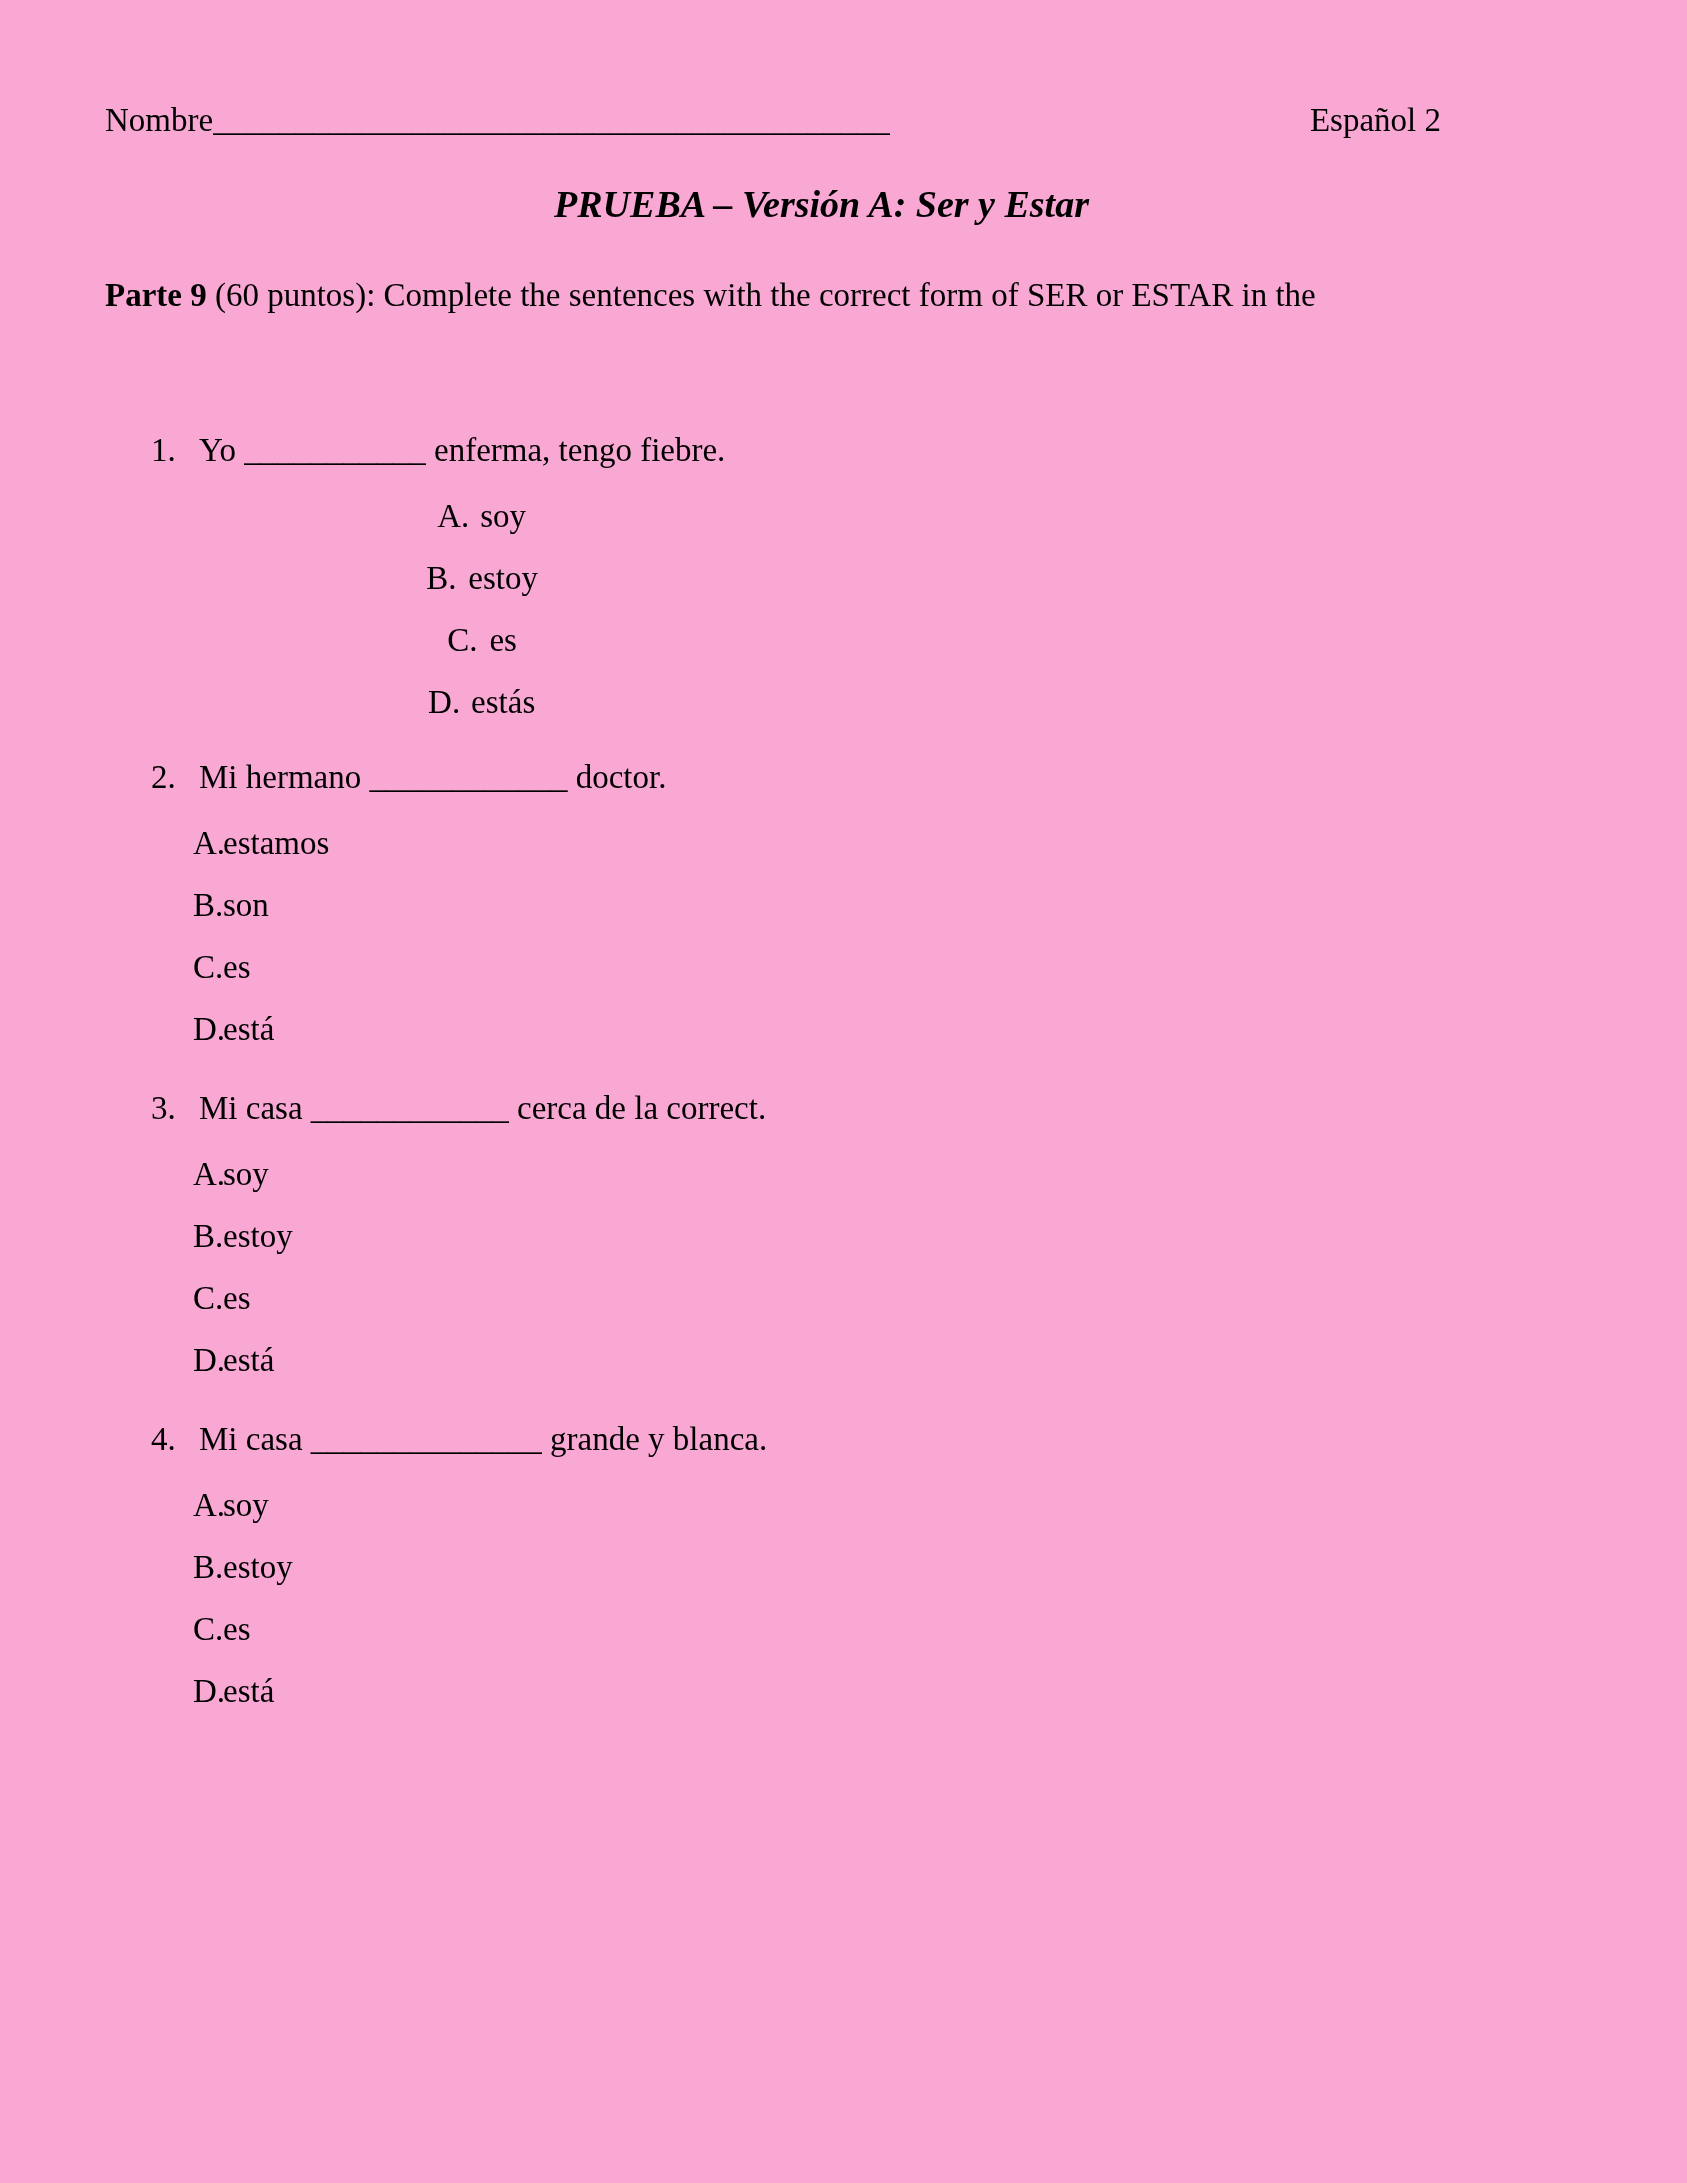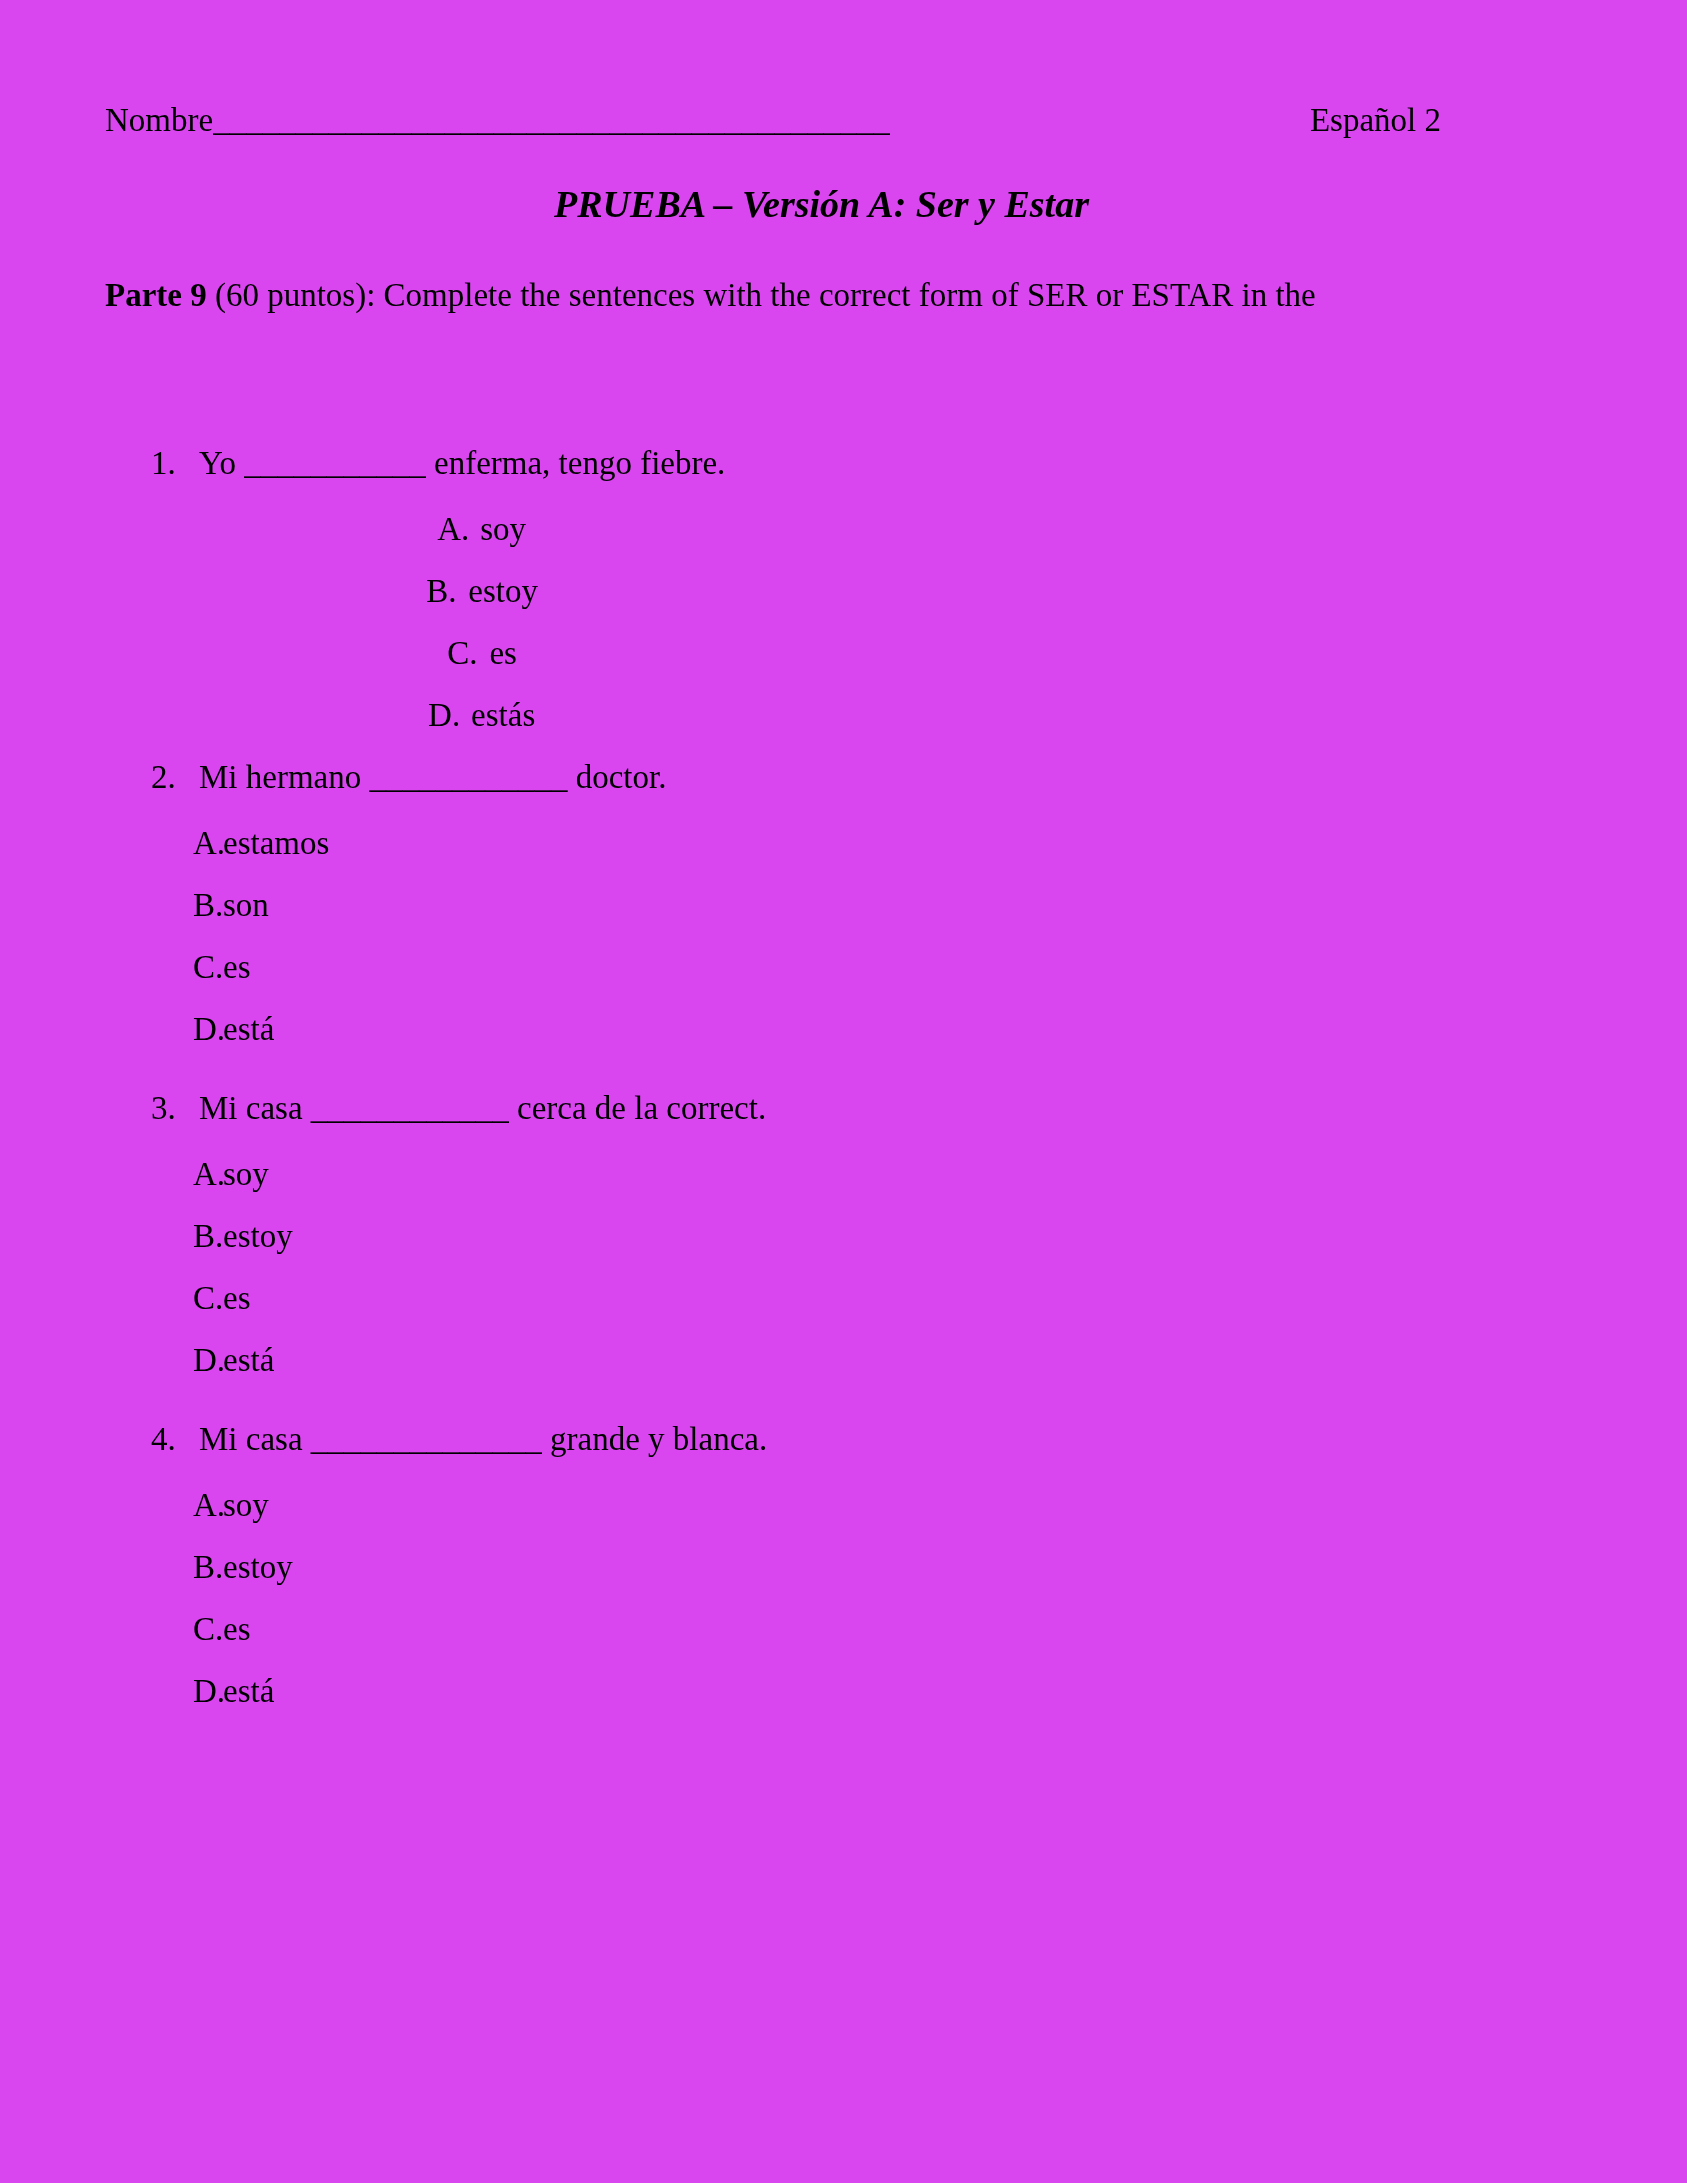--- a/index.html
+++ b/index.html
@@ -5,21 +5,21 @@
   html, body {
     margin: 0;
     padding: 0;
     background: #e8e8e8;
   }
   .page {
     position: relative;
     width: 1687px;
     height: 2183px;
     margin: 0 auto;
-    background: #d946ef;
+    background: #f9a8d4;
     color: #000000;
     font-family: "Liberation Serif", serif;
     font-size: 33px;
     overflow: hidden;
   }
   .line { white-space: nowrap; }
 
   
   .header {
     position: absolute;
@@ -58,21 +58,21 @@
   }
   .instructions .bold { font-weight: bold; }
 
   
   .qblock {
     position: absolute;
     left: 151px;
     line-height: 62px;
     white-space: nowrap;
   }
-  #qblock-1 { top: 432px; }
+  #qblock-1 { top: 419px; }
   #qblock-2 { top: 746px; }
   #qblock-3 { top: 1077px; }
   #qblock-4 { top: 1408px; }
 
   .q-num {
     display: inline-block;
     width: 48px;
   }
   .opt { margin-left: 42px; }
   .opt:nth-child(2) { margin-top: 4px; }       

